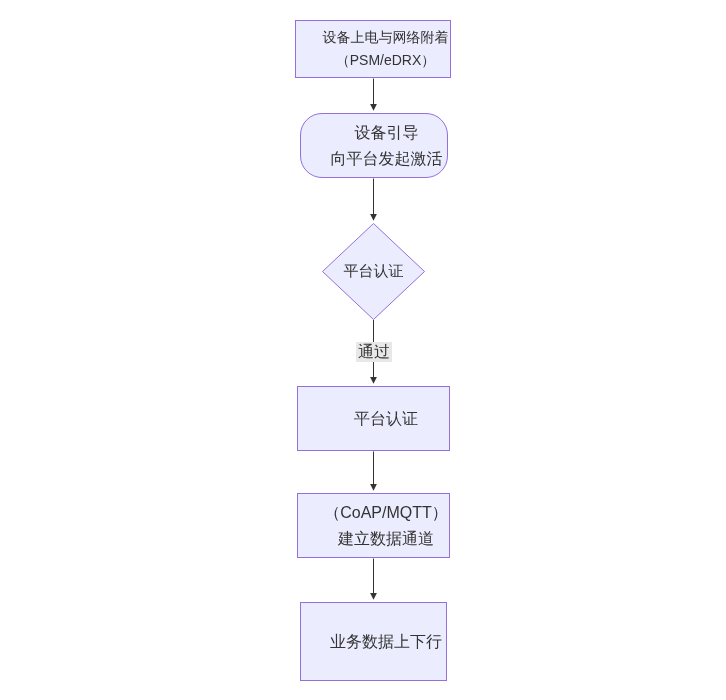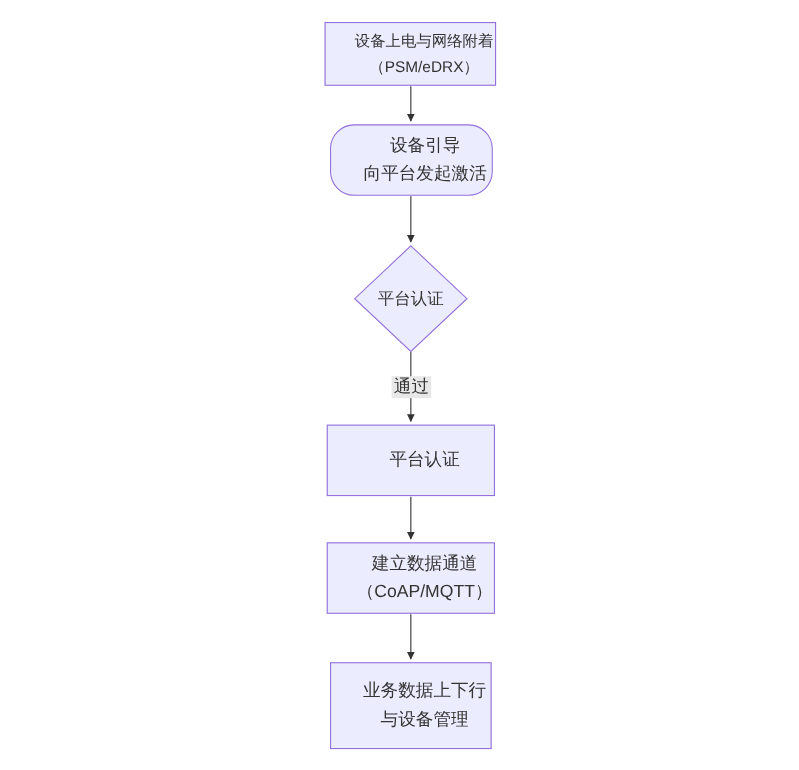--- a/index.html
+++ b/index.html
@@ -95,22 +95,21 @@
     <div class="diamond-label">平台认证</div>
   </div>
 
   <div class="edge-label">通过</div>
 
   <div class="node node-md node-register">
     <span class="line">平台认证</span>
   </div>
 
   <div class="node node-md node-channel">
+    <span class="line">（CoAP/MQTT）</span>
     <span class="line">建立数据通道</span>
-    <span class="line">（CoAP/MQTT）</span>
   </div>
 
   <div class="node node-md node-business">
     <span class="line">业务数据上下行</span>
-    <span class="line">与设备管理</span>
   </div>
 
 </div>
 
 </body></html>

